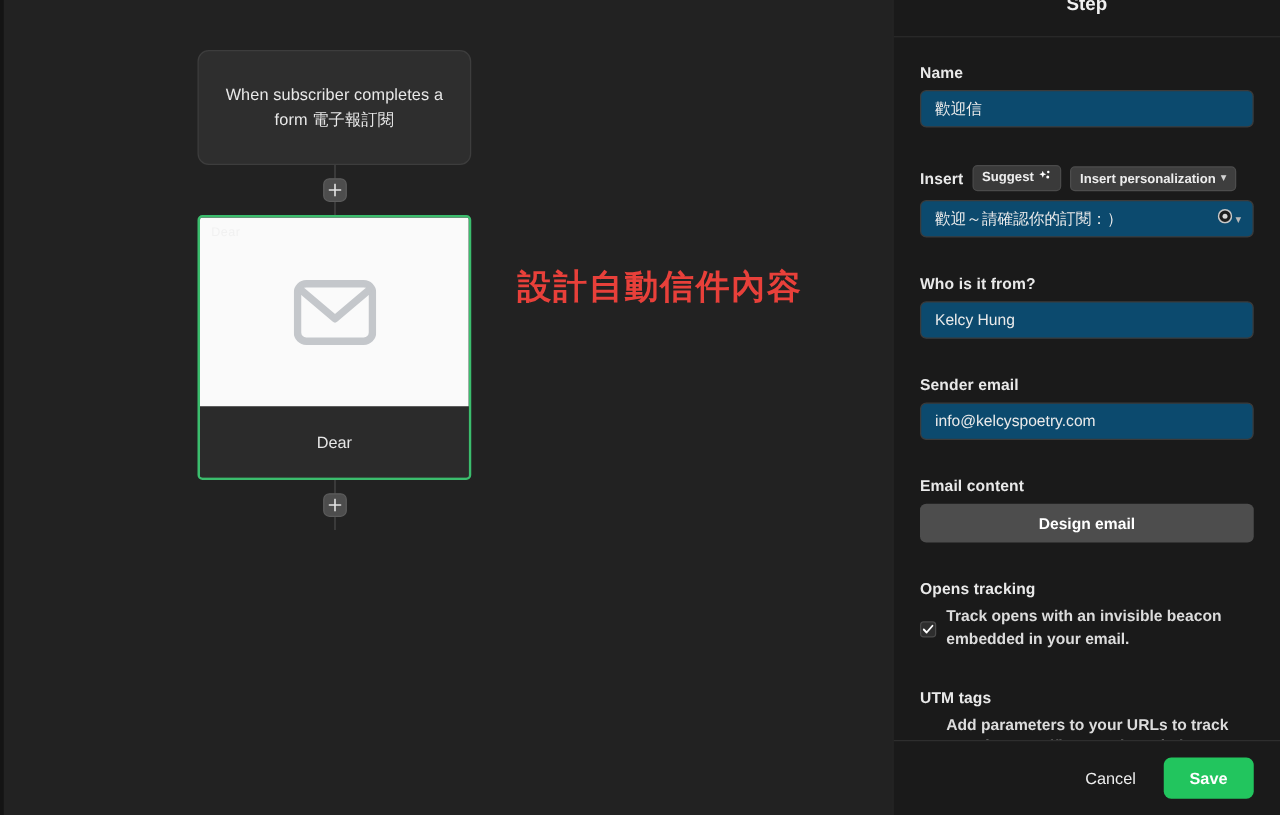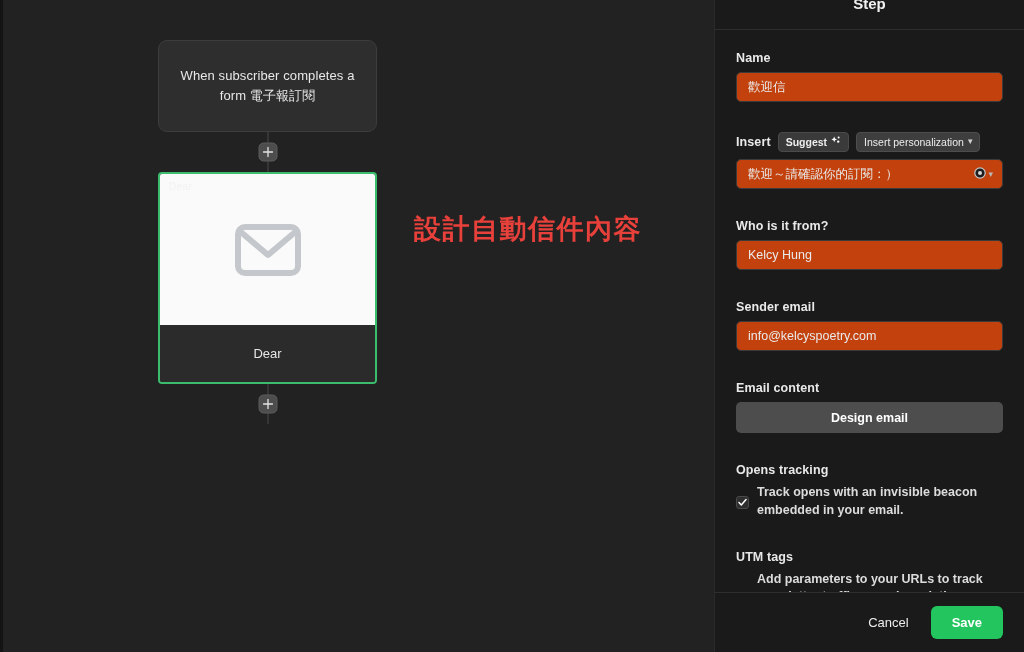--- a/index.html
+++ b/index.html
@@ -187,21 +187,21 @@
     font-weight: bold;
     margin-bottom: 7px;
     letter-spacing: .1px;
   }
 
   .field-group { margin-bottom: 30px; }
 
   .text-input {
     width: 100%;
     height: 30px;
-    background: #c2410c;
+    background: #0c4a6e;
     border: 1px solid #3b3b3b;
     border-radius: 5px;
     color: #eaeaea;
     font-size: 12.5px;
     font-family: "Liberation Sans", "DejaVu Sans", sans-serif;
     padding: 0 11px;
     outline: none;
   }
   .text-input::placeholder { color: #7a7a7a; }
 
@@ -223,21 +223,21 @@
     padding: 3px 7px;
     display: inline-flex;
     gap: 4px;
     cursor: pointer;
     white-space: nowrap;
     font-family: "Liberation Sans", "DejaVu Sans", sans-serif;
   }
   .chip.plain {
     background: #3e3e3e;
     border-color: #4d4d4d;
-    font-weight: normal;
+    font-weight: bold;
   }
   .chip .chev { font-size: 9px; opacity: .85; }
 
   .subject-input-wrap { position: relative; }
   .subject-input-wrap .text-input { padding-right: 42px; }
 
   .emoji-picker {
     position: absolute;
     right: 10px;
     top: 50%;

